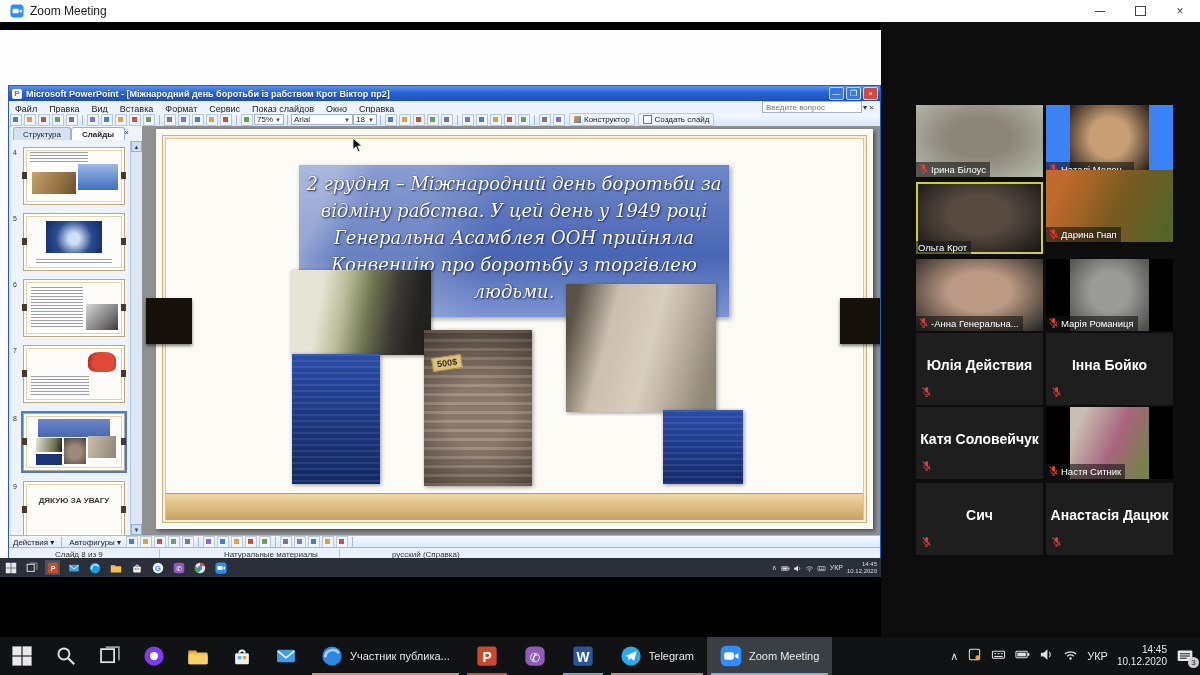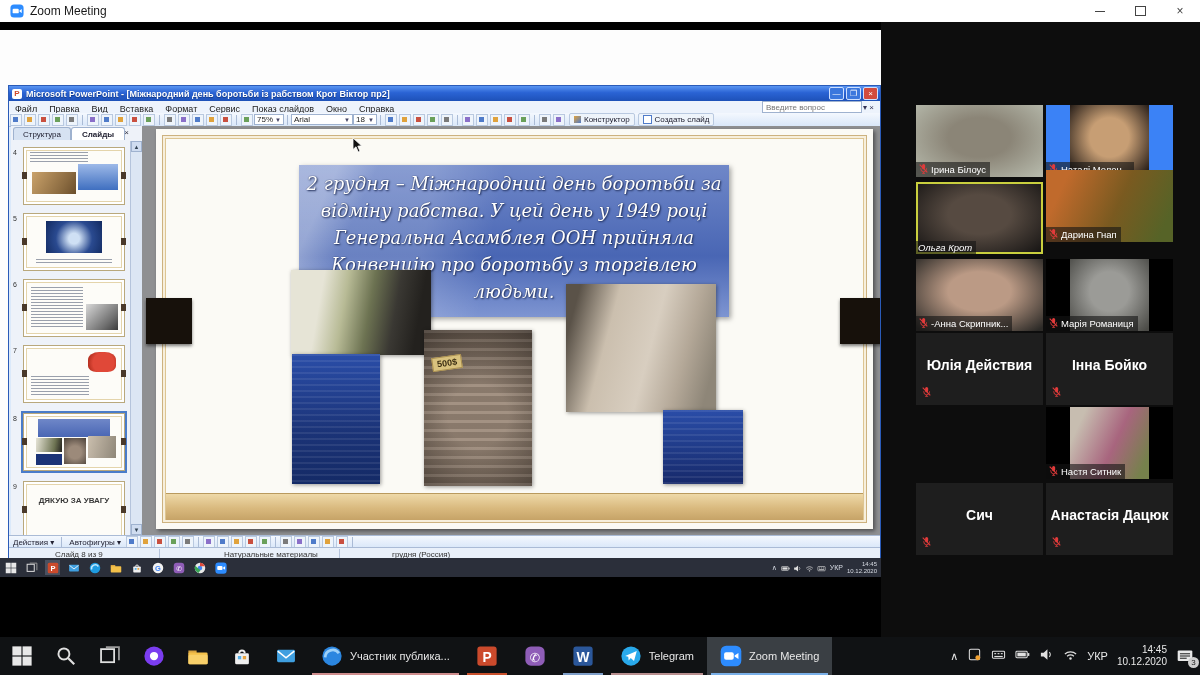--- a/index.html
+++ b/index.html
@@ -83,21 +83,21 @@
   #innerbar{position:absolute;left:0;top:558px;width:881px;height:19px;background:#2b2f3a;display:flex;align-items:center;}
   .ii{width:15px;height:15px;margin:0 3px;display:flex;align-items:center;justify-content:center;flex:0 0 auto;}
   .ii.active{background:#4a5160;}
   #innertray{position:absolute;right:4px;top:0;height:19px;display:flex;align-items:center;gap:4px;color:#d8dce4;}
   .itx{font-size:7px;color:#d8dce4;}
   .iclock{font-size:6px;line-height:7px;text-align:right;color:#d8dce4;}
 
   
   #panel{position:absolute;left:881px;top:22px;width:319px;height:615px;background:#0d0d0d;}
   .tile{position:absolute;width:127px;height:72px;background:#1e1e1e;overflow:hidden;}
-  .tile.active{outline:2px solid #c9cf3e;outline-offset:-2px;font-style:italic;}
+  .tile.active{outline:2px solid #c9cf3e;outline-offset:-2px;}
   .pbox{position:absolute;left:19%;top:0;width:62%;height:100%;}
   .vlabel{position:absolute;left:0;bottom:0;max-width:95%;display:flex;align-items:center;gap:2px;
           background:rgba(20,20,20,.6);color:#fff;font-size:9.5px;padding:1px 4px 1px 2px;white-space:nowrap;}
   .cname{position:absolute;left:4px;right:4px;top:24px;text-align:center;color:#fff;font-size:14px;font-weight:bold;white-space:nowrap;overflow:hidden;}
   .cmic{position:absolute;left:5px;bottom:4px;}
 
   
   #taskbar{position:absolute;left:0;top:637px;width:1200px;height:38px;background:#101214;display:flex;align-items:stretch;}
   .tbapp{display:flex;align-items:center;justify-content:center;position:relative;flex:0 0 auto;}
   .tbapp .lbl{color:#e8e8e8;font-size:11px;margin-left:7px;white-space:nowrap;}
@@ -417,21 +417,21 @@
             </span>
             <span class="tbsep"></span>
           </span>
       </div>
 
       <div id="statusbar">
         <span class="stx" style="left:46px;">Слайд 8 из 9</span>
         <span class="stsep" style="left:150px;"></span>
         <span class="stx" style="left:215px;">Натуральные материалы</span>
         <span class="stsep" style="left:330px;"></span>
-        <span class="stx" style="left:383px;">грудня (Россия)</span>
+        <span class="stx" style="left:383px;">русский (Справка)</span>
       </div>
     </div>
   </div>
 
   <div id="innerbar">
     <span id="inner-icons" style="display:flex;align-items:center;">
         <span class="ii">
           <svg width="12" height="12" viewBox="0 0 16 16">
             <rect x="1" y="1" width="6.6" height="6.6" fill="#e8e8e8"></rect>
             <rect x="8.4" y="1" width="6.6" height="6.6" fill="#e8e8e8"></rect>
@@ -580,21 +580,21 @@
         </div>
       </div>
       <div class="tile" style="left: 35px; top: 237px; background: radial-gradient(at 50% 45%, rgb(187, 154, 133) 0px, rgb(187, 154, 133) 35%, rgb(44, 42, 39) 95%);">
         <div class="vlabel">
           <span><svg width="11" height="11" viewBox="0 0 16 16">
               <rect x="6" y="1.5" width="4.4" height="7.5" rx="2.2" fill="#e23b3b"></rect>
               <path d="M4 7.5v1a4.2 4.2 0 0 0 8.4 0v-1" stroke="#e23b3b" stroke-width="1.2" fill="none"></path>
               <path d="M8.2 13v2M6 15h4.4" stroke="#e23b3b" stroke-width="1.2"></path>
               <path d="M2.5 2.5l11 11" stroke="#e23b3b" stroke-width="1.6"></path>
             </svg></span>
-          <span>-Анна Скрипник...</span>
+          <span>-Анна Генеральна...</span>
         </div>
       </div>
       <div class="tile" style="left: 165px; top: 237px; background: rgb(0, 0, 0);">
         <div class="pbox" style="background: radial-gradient(at 50% 45%, rgb(155, 155, 151) 0px, rgb(155, 155, 151) 35%, rgb(75, 75, 71) 95%);"></div>
         <div class="vlabel">
           <span><svg width="11" height="11" viewBox="0 0 16 16">
               <rect x="6" y="1.5" width="4.4" height="7.5" rx="2.2" fill="#e23b3b"></rect>
               <path d="M4 7.5v1a4.2 4.2 0 0 0 8.4 0v-1" stroke="#e23b3b" stroke-width="1.2" fill="none"></path>
               <path d="M8.2 13v2M6 15h4.4" stroke="#e23b3b" stroke-width="1.2"></path>
               <path d="M2.5 2.5l11 11" stroke="#e23b3b" stroke-width="1.6"></path>
@@ -606,20 +606,29 @@
         <div class="cname">Юлія Действия</div>
         <span class="cmic"><svg width="11" height="11" viewBox="0 0 16 16">
             <rect x="6" y="1.5" width="4.4" height="7.5" rx="2.2" fill="#e23b3b"></rect>
             <path d="M4 7.5v1a4.2 4.2 0 0 0 8.4 0v-1" stroke="#e23b3b" stroke-width="1.2" fill="none"></path>
             <path d="M8.2 13v2M6 15h4.4" stroke="#e23b3b" stroke-width="1.2"></path>
             <path d="M2.5 2.5l11 11" stroke="#e23b3b" stroke-width="1.6"></path>
           </svg></span>
       </div>
       <div class="tile" style="left: 165px; top: 311px;">
         <div class="cname">Інна Бойко</div>
+        <span class="cmic"><svg width="11" height="11" viewBox="0 0 16 16">
+            <rect x="6" y="1.5" width="4.4" height="7.5" rx="2.2" fill="#e23b3b"></rect>
+            <path d="M4 7.5v1a4.2 4.2 0 0 0 8.4 0v-1" stroke="#e23b3b" stroke-width="1.2" fill="none"></path>
+            <path d="M8.2 13v2M6 15h4.4" stroke="#e23b3b" stroke-width="1.2"></path>
+            <path d="M2.5 2.5l11 11" stroke="#e23b3b" stroke-width="1.6"></path>
+          </svg></span>
+      </div>
+      <div class="tile" style="left: 35px; top: 385px;">
+        <div class="cname">Катя Соловейчук</div>
         <span class="cmic"><svg width="11" height="11" viewBox="0 0 16 16">
             <rect x="6" y="1.5" width="4.4" height="7.5" rx="2.2" fill="#e23b3b"></rect>
             <path d="M4 7.5v1a4.2 4.2 0 0 0 8.4 0v-1" stroke="#e23b3b" stroke-width="1.2" fill="none"></path>
             <path d="M8.2 13v2M6 15h4.4" stroke="#e23b3b" stroke-width="1.2"></path>
             <path d="M2.5 2.5l11 11" stroke="#e23b3b" stroke-width="1.6"></path>
           </svg></span>
       </div>
       <div class="tile" style="left: 165px; top: 385px; background: rgb(0, 0, 0);">
         <div class="pbox" style="background: linear-gradient(115deg, rgb(199, 189, 176) 15%, rgb(168, 101, 126) 55%, rgb(118, 129, 76) 90%);"></div>
         <div class="vlabel">

